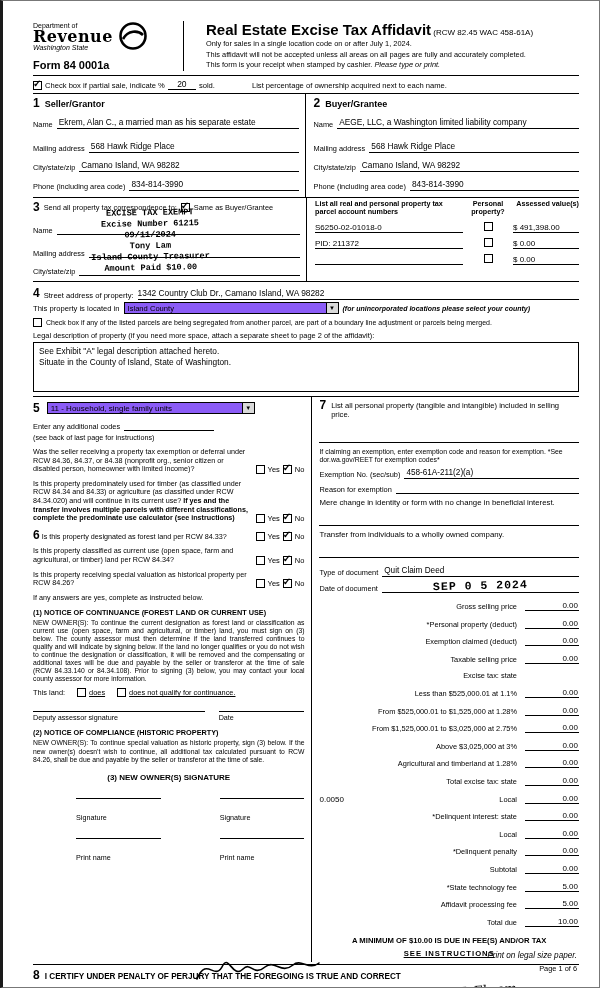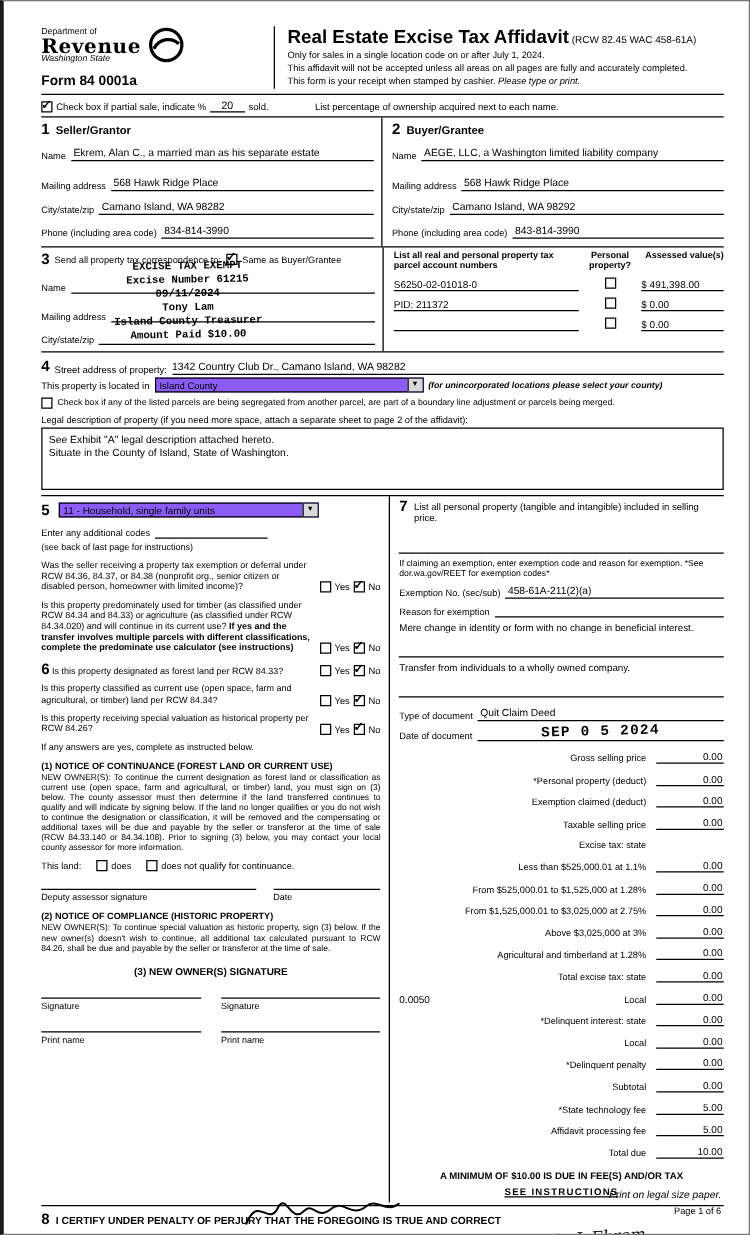--- a/index.html
+++ b/index.html
@@ -8,21 +8,21 @@
         padding:20px 20px 8px 30px;border:1px solid #777;border-left:3px solid #1a1a1a;overflow:hidden;}
   .b{font-weight:bold;} .i{font-style:italic;}
   
   .header{display:flex;}
   .logo-block{width:150px;flex:none;}
   .logo-row{display:flex;align-items:center;gap:5px;}
   .dept{font-size:7px;display:block;}
   .revenue{font-family:"DejaVu Serif",serif;font-weight:bold;font-size:16px;letter-spacing:.5px;display:block;line-height:15px;}
   .wastate{font-size:7px;font-style:italic;display:block;}
   .form-no{font-weight:bold;font-size:11px;margin-top:8px;}
-  .title-block{flex:1;border-left:1px solid #000;padding-left:10px;margin-left:36px;}
+  .title-block{flex:1;border-left:1px solid #000;padding-left:22px;}
   .title{font-size:15px;font-weight:bold;}
   .title-ref{font-size:8px;}
   .note{font-size:7.4px;margin-top:2px;line-height:8.5px;}
   .rule{border:none;border-top:1px solid #000;margin:4px 0 3px 0;}
   
   .partial-row{display:flex;align-items:flex-end;gap:3px;font-size:7.6px;margin-top:2px;}
   .pct{border-bottom:1px solid #000;min-width:28px;text-align:center;font-size:8.5px;}
   .partial-right{margin-left:34px;}
   .checkbox{width:7px;height:7px;border:1px solid #000;display:inline-block;position:relative;flex:none;background:#fff;}
   .checkbox.checked::after{content:"✓";position:absolute;left:-1px;top:-4px;font-size:10px;font-weight:bold;}
@@ -68,27 +68,27 @@
   .codes-row{display:flex;align-items:flex-end;gap:4px;margin-top:7px;font-size:7.4px;}
   .codes-line{width:90px;border-bottom:1px solid #000;height:8px;}
   .codes-note{font-size:7.2px;margin-top:2px;}
   .q{display:flex;margin-top:6px;}
   .qtext{flex:1;font-size:7.2px;line-height:8.6px;padding-right:5px;}
   .yn{display:flex;gap:3px;align-items:center;white-space:nowrap;align-self:flex-end;font-size:7.5px;}
   .note6{font-size:7.2px;margin-top:5px;}
   .ntitle{font-weight:bold;font-size:7.3px;margin-top:6px;}
   .nbody{font-size:6.8px;line-height:8.1px;margin-top:2px;text-align:justify;}
   .land-row{display:flex;gap:12px;align-items:center;font-size:7.4px;margin-top:5px;}
-  .land-item{display:flex;gap:3px;}
+  .land-item{display:flex;gap:3px;text-decoration:underline;}
   .dep-row{display:flex;gap:14px;margin-top:14px;}
   .dep-cell{border-top:1px solid #000;font-size:7.2px;padding-top:1px;}
   .dep-sig{flex:2;} .dep-date{flex:1;}
   .sig3title{text-align:center;font-weight:bold;font-size:8px;margin-top:9px;}
   .sigrow{display:flex;gap:16px;margin-top:16px;}
-  .sigcell{flex:1;border-top:1px solid #000;font-size:7.2px;padding-top:1px;}
+  .sigcell{flex:1;border-top:1px solid #000;font-size:7.2px;padding-top:14px;margin-left:43px;}
   
   .s7head{display:flex;gap:5px;font-size:7.6px;line-height:9px;}
   .blank-line{border-bottom:1px solid #000;height:15px;margin-top:8px;}
   .exintro{font-size:6.9px;line-height:8.2px;margin-top:5px;}
   .exrow{display:flex;align-items:flex-end;margin-top:4px;font-size:7.4px;}
   .exrow .lbl{white-space:nowrap;margin-right:4px;}
   .exrow .val{flex:1;border-bottom:1px solid #000;font-size:8.2px;padding:0 2px 1px 2px;min-height:9px;}
   .reason-line{border-bottom:1px solid #000;font-size:7.8px;padding-bottom:18px;margin-top:4px;min-height:9px;}
   .docdate-row{display:flex;align-items:flex-end;margin-top:2px;font-size:7.4px;}
   .stamp2{font-family:"Liberation Mono",monospace;font-weight:bold;letter-spacing:1px;

